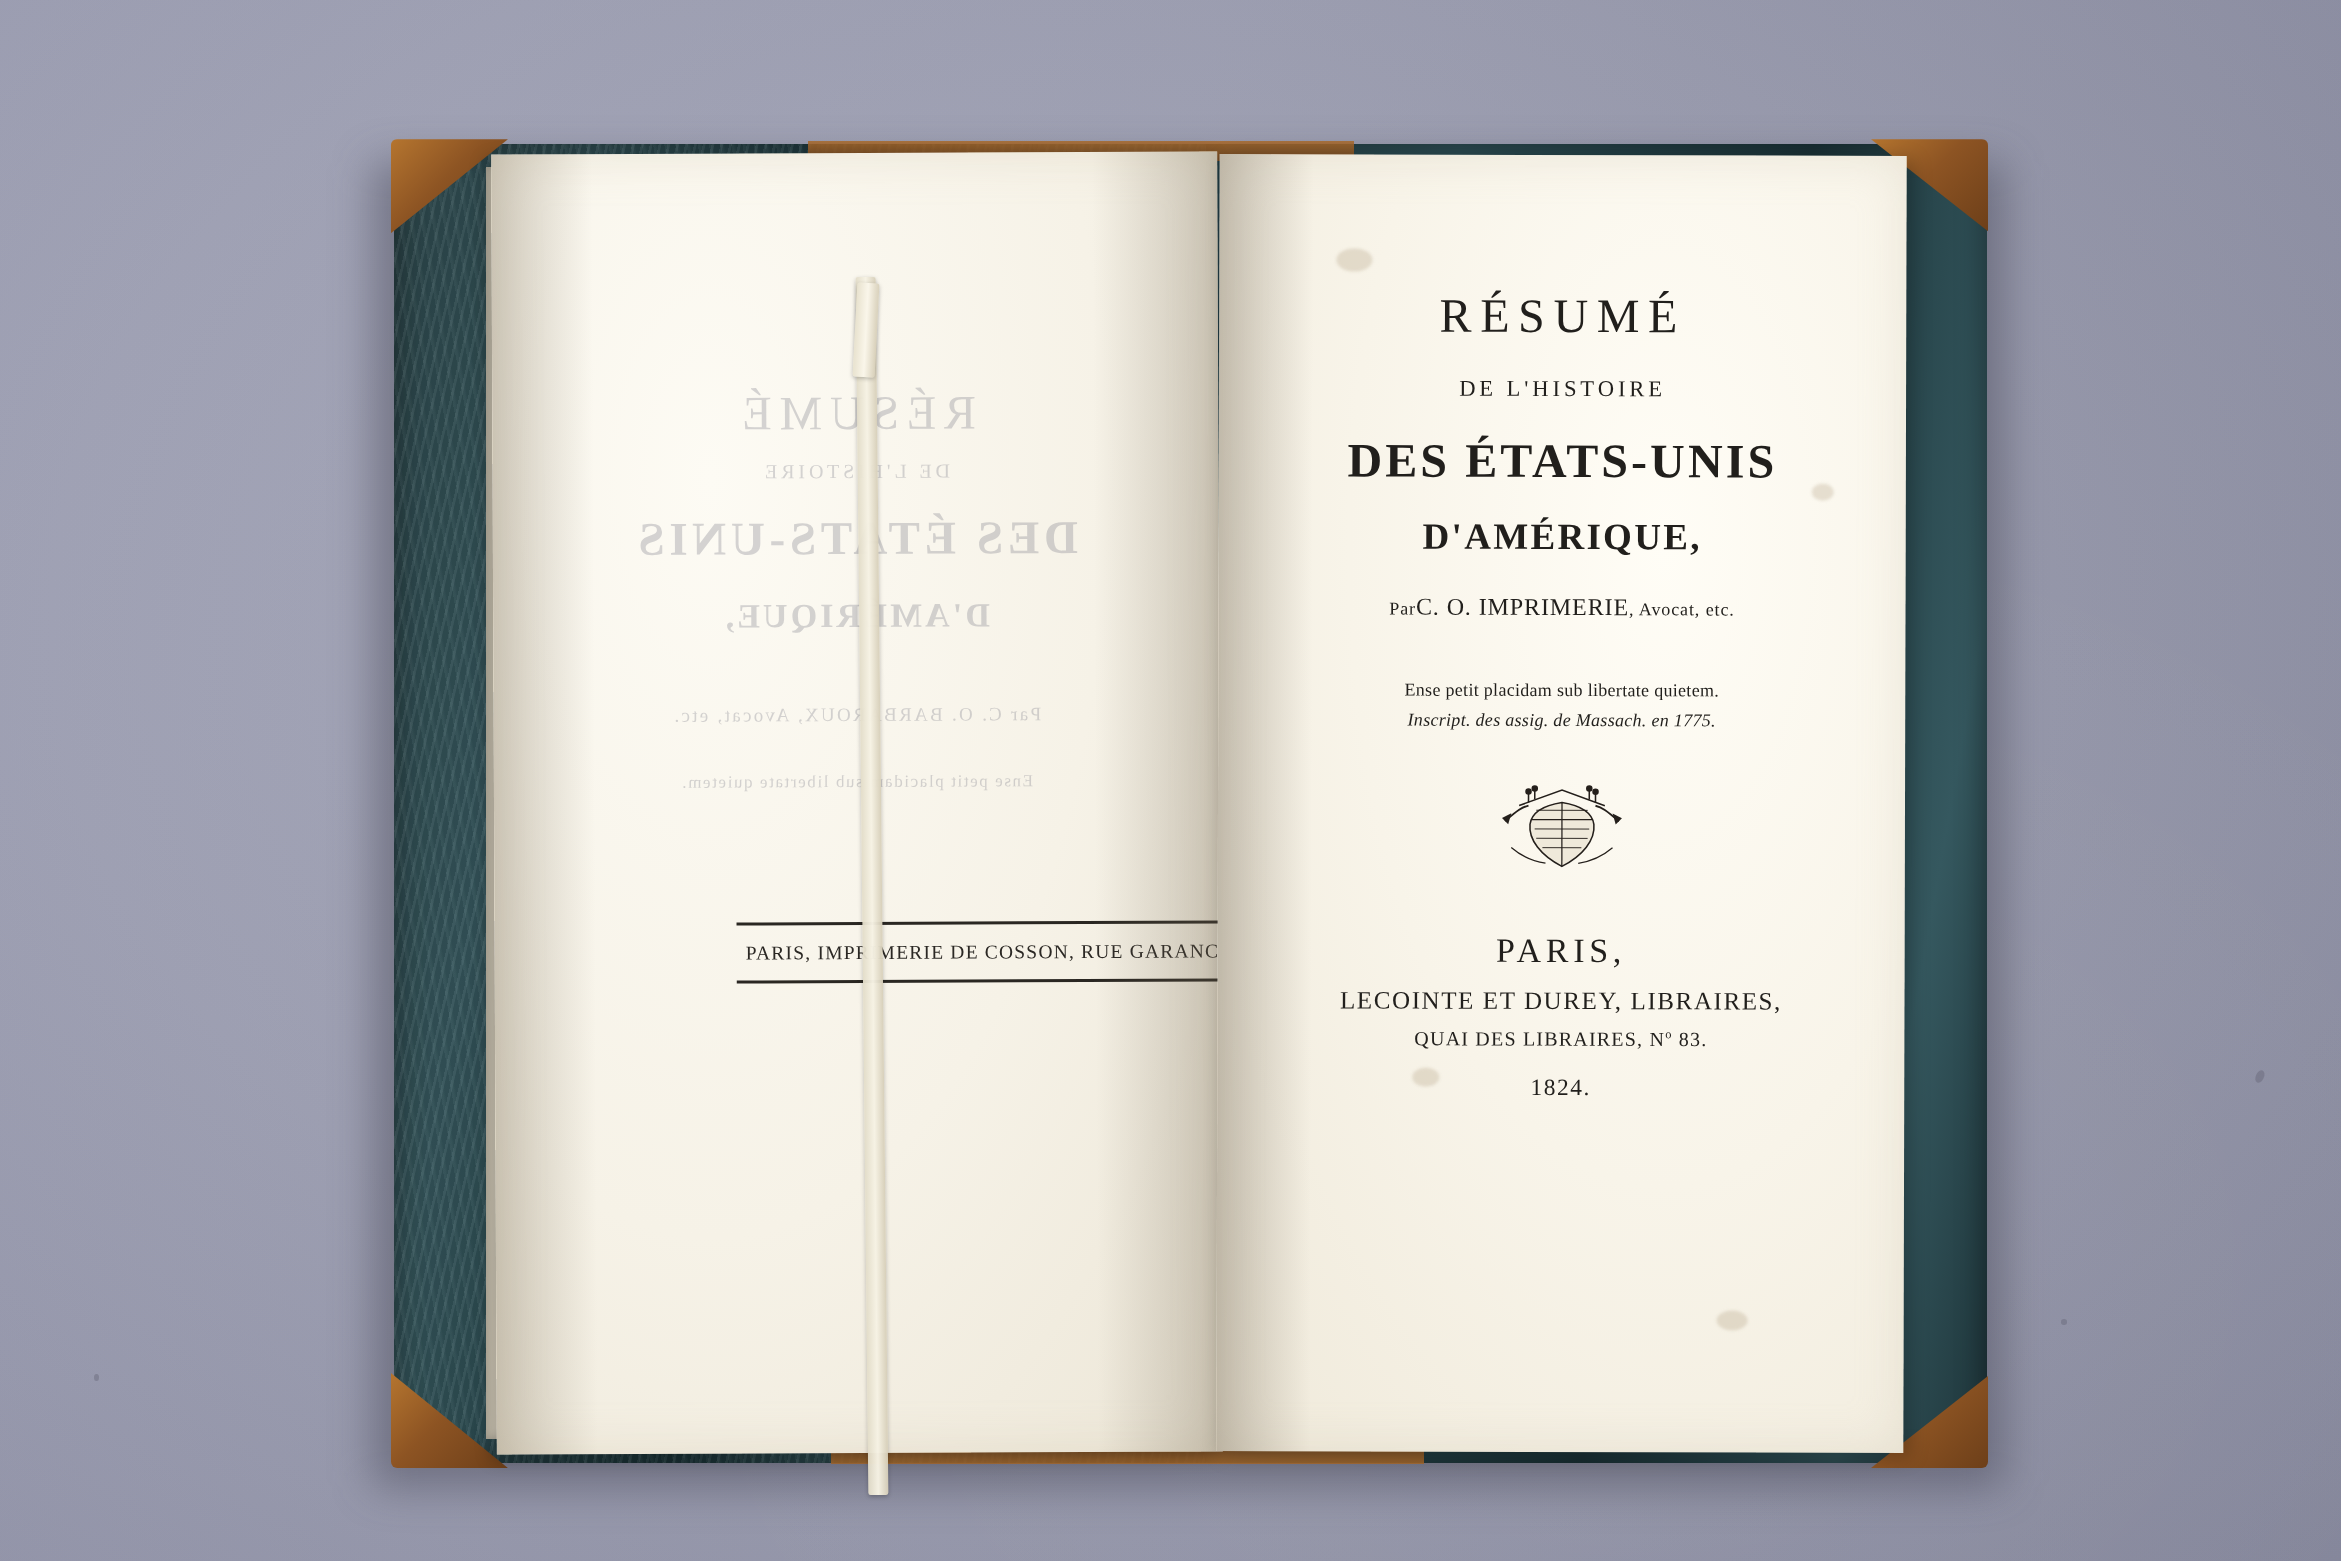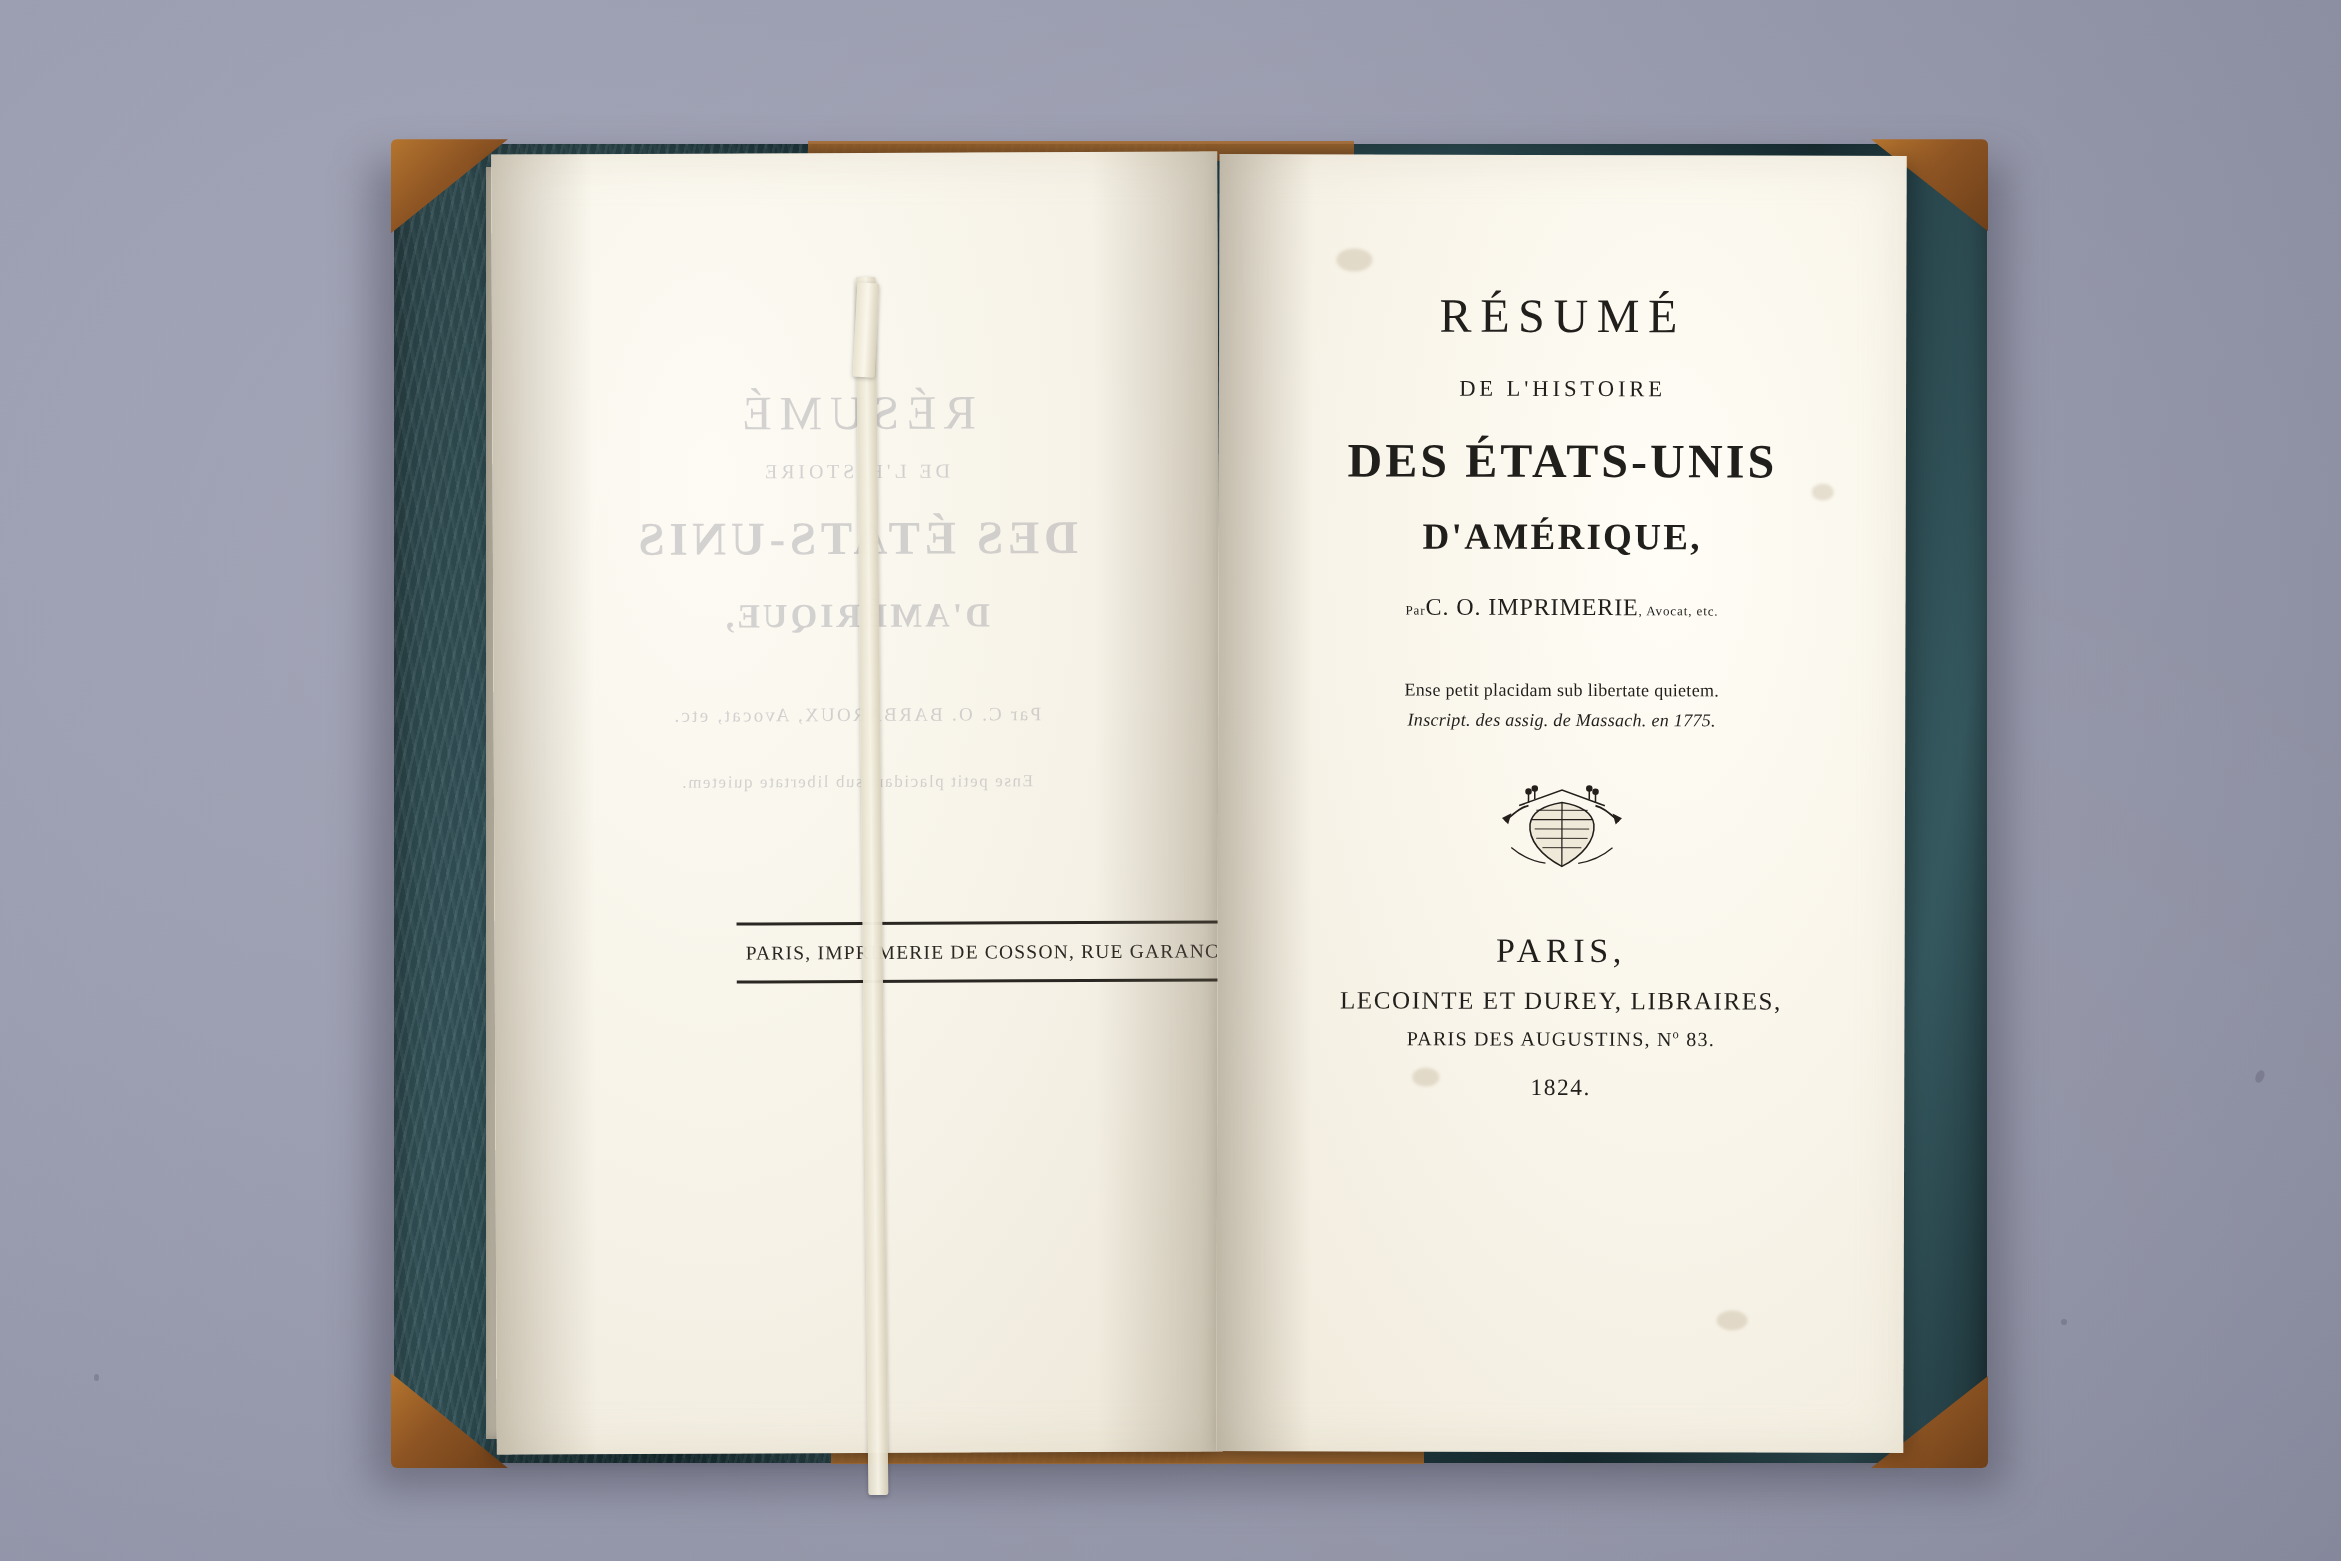--- a/index.html
+++ b/index.html
@@ -258,21 +258,21 @@
     margin-top: 26.5px;
     font-size: 37px;
     font-weight: bold;
     letter-spacing: 2.3px;
   }
   #title-author {
     margin-top: 36px;
     font-size: 24px;
     letter-spacing: 0.9px;
   }
-  #title-author .small-caps { font-size: 13px; }
+  #title-author .small-caps { font-size: 18px; }
   #epigraph-1 {
     margin-top: 59px;
     font-size: 18px;
     letter-spacing: 0.3px;
   }
   #epigraph-2 {
     margin-top: 9.4px;
     font-size: 18px;
     font-style: italic;
     letter-spacing: 0.3px;
@@ -420,21 +420,21 @@
               <path d="M18 50 L30 44 L26 58 Z" fill="#241f1b" stroke="none"></path>
               <path d="M172 50 L160 44 L164 58 Z" fill="#241f1b" stroke="none"></path>
               <path d="M30 88 C44 100 60 106 74 108" stroke-width="1.6"></path>
               <path d="M160 88 C146 100 130 106 116 108" stroke-width="1.6"></path>
             </g>
           </svg>
         </div>
 
         <div id="publisher-city">PARIS,</div>
         <div id="publisher-name">LECOINTE ET DUREY, LIBRAIRES,</div>
-        <div id="publisher-address"><span>PARIS DES AUGUSTINS, N</span><sup>o</sup><span> 83.</span></div>
+        <div id="publisher-address"><span>QUAI DES LIBRAIRES, N</span><sup>o</sup><span> 83.</span></div>
         <div id="publication-year">1824.</div>
 
       </div>
 
       <div id="page-right-gutter-shade"></div>
     </div>
 
     <div class="elastic" id="elastic-band"></div>
     <div class="elastic" id="elastic-band-top"></div>
 

